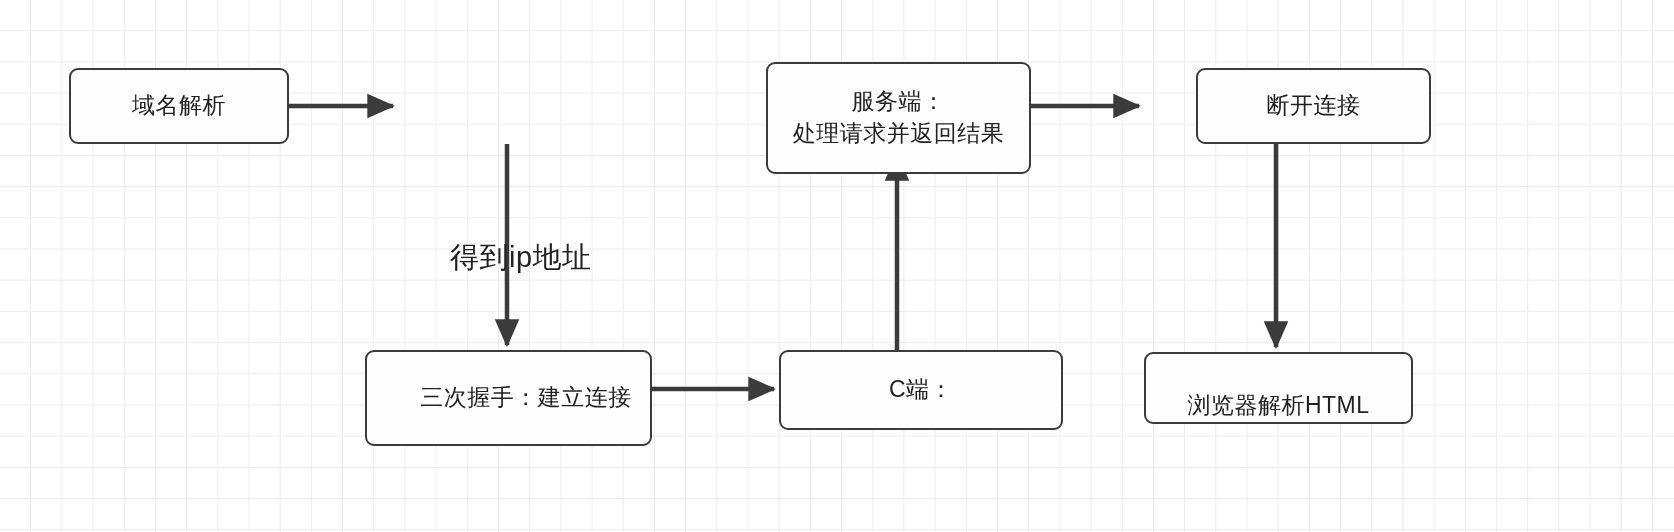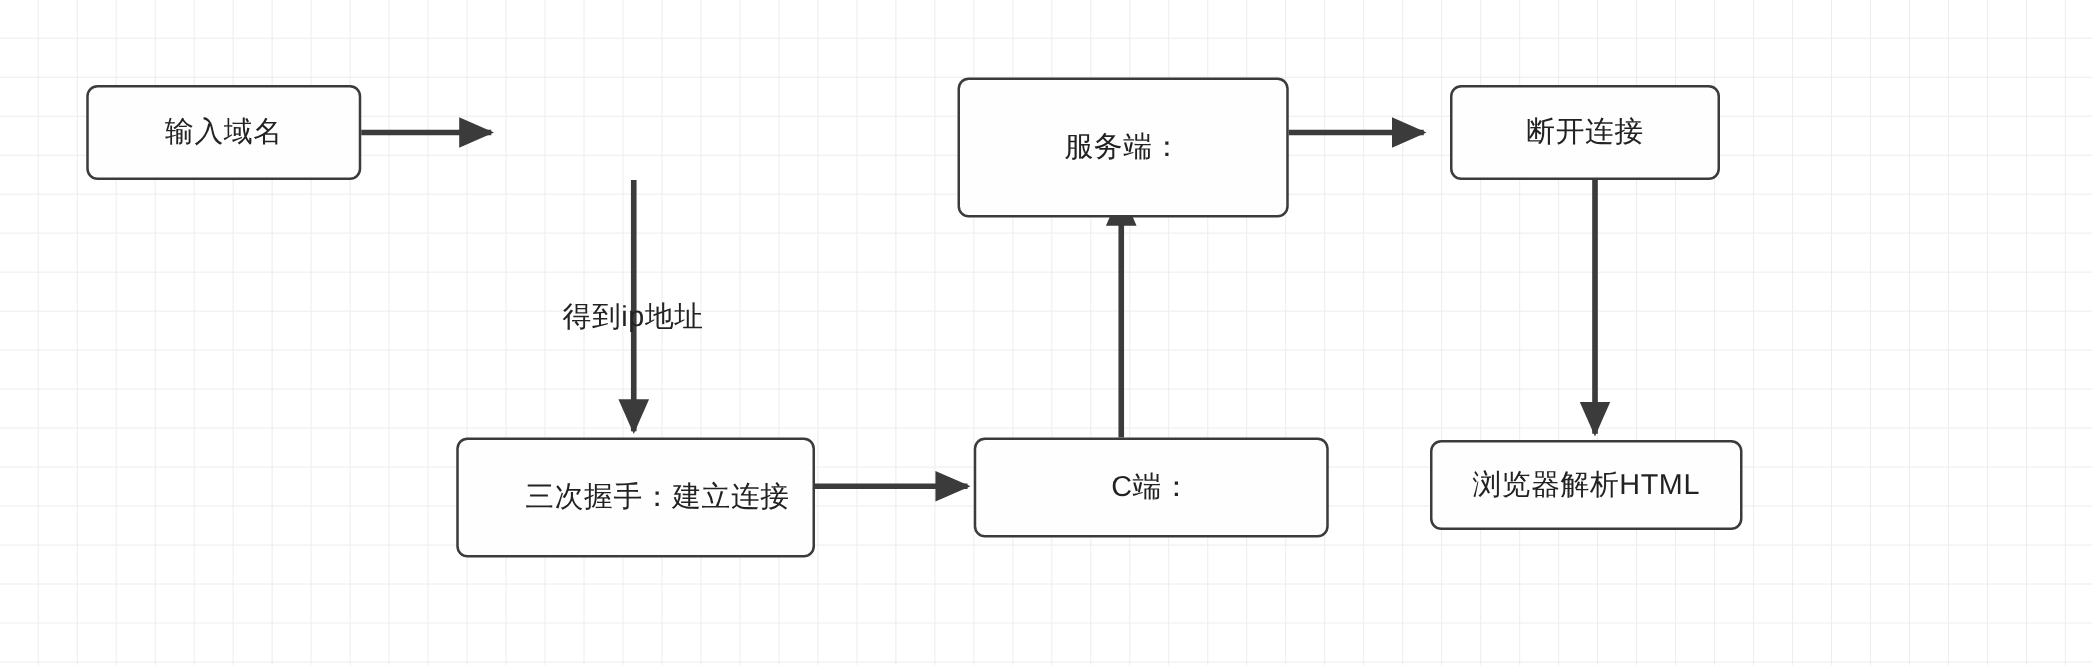--- a/index.html
+++ b/index.html
@@ -35,21 +35,21 @@
     line-height: 1.38;
     letter-spacing: 0.5px;
     text-align: center;
     white-space: pre;
   }
   .node .line {
     display: block;
   }
   .edge-label {
     position: absolute;
-    font-size: 23px;
+    font-size: 29px;
     color: #222222;
     letter-spacing: 0.5px;
     white-space: nowrap;
   }
   svg.edges {
     position: absolute;
     left: 0;
     top: 0;
     width: 1674px;
     height: 532px;
@@ -87,39 +87,40 @@
     <g>
       <line x1="1031" y1="106" x2="1139" y2="106" stroke="#3b3b3b" stroke-width="4.5" marker-end="url(#arrow)"></line>
     </g>
 
     <g>
       <line x1="1276" y1="144" x2="1276" y2="347" stroke="#3b3b3b" stroke-width="4.5" marker-end="url(#arrow)"></line>
     </g>
   </svg>
 
   <div class="node" style="left:69px; top:68px; width:220px; height:76px;">
-    <span class="line">输入域名</span>
+    <span class="line">域名解析</span>
   </div>
 
 
   <div class="node" style="left:766px; top:62px; width:265px; height:112px;">
     <span class="line">服务端：</span>
+    <span class="line">处理请求并返回结果</span>
   </div>
 
-  <div class="node" style="left:1160px; top:68px; width:216px; height:76px;text-align:center;">
+  <div class="node" style="left:1196px; top:68px; width:235px; height:76px;text-align:center;">
     <span class="line">断开连接</span>
   </div>
 
   <div class="node" style="left:365px; top:350px; width:287px; height:96px;padding-left:35px;">
     <span class="line">三次握手：建立连接</span>
   </div>
 
   <div class="node" style="left:779px; top:350px; width:284px; height:80px;">
     <span class="line">C端：</span>
   </div>
 
-  <div class="node" style="left:1144px; top:352px; width:250px; height:72px;">
+  <div class="node" style="left:1144px; top:352px; width:269px; height:72px;justify-content:flex-end;">
     <span class="line">浏览器解析HTML</span>
   </div>
 
   <div class="edge-label" style="left:450px; top:238px;">得到ip地址</div>
 
 </div>
 
 </body></html>

